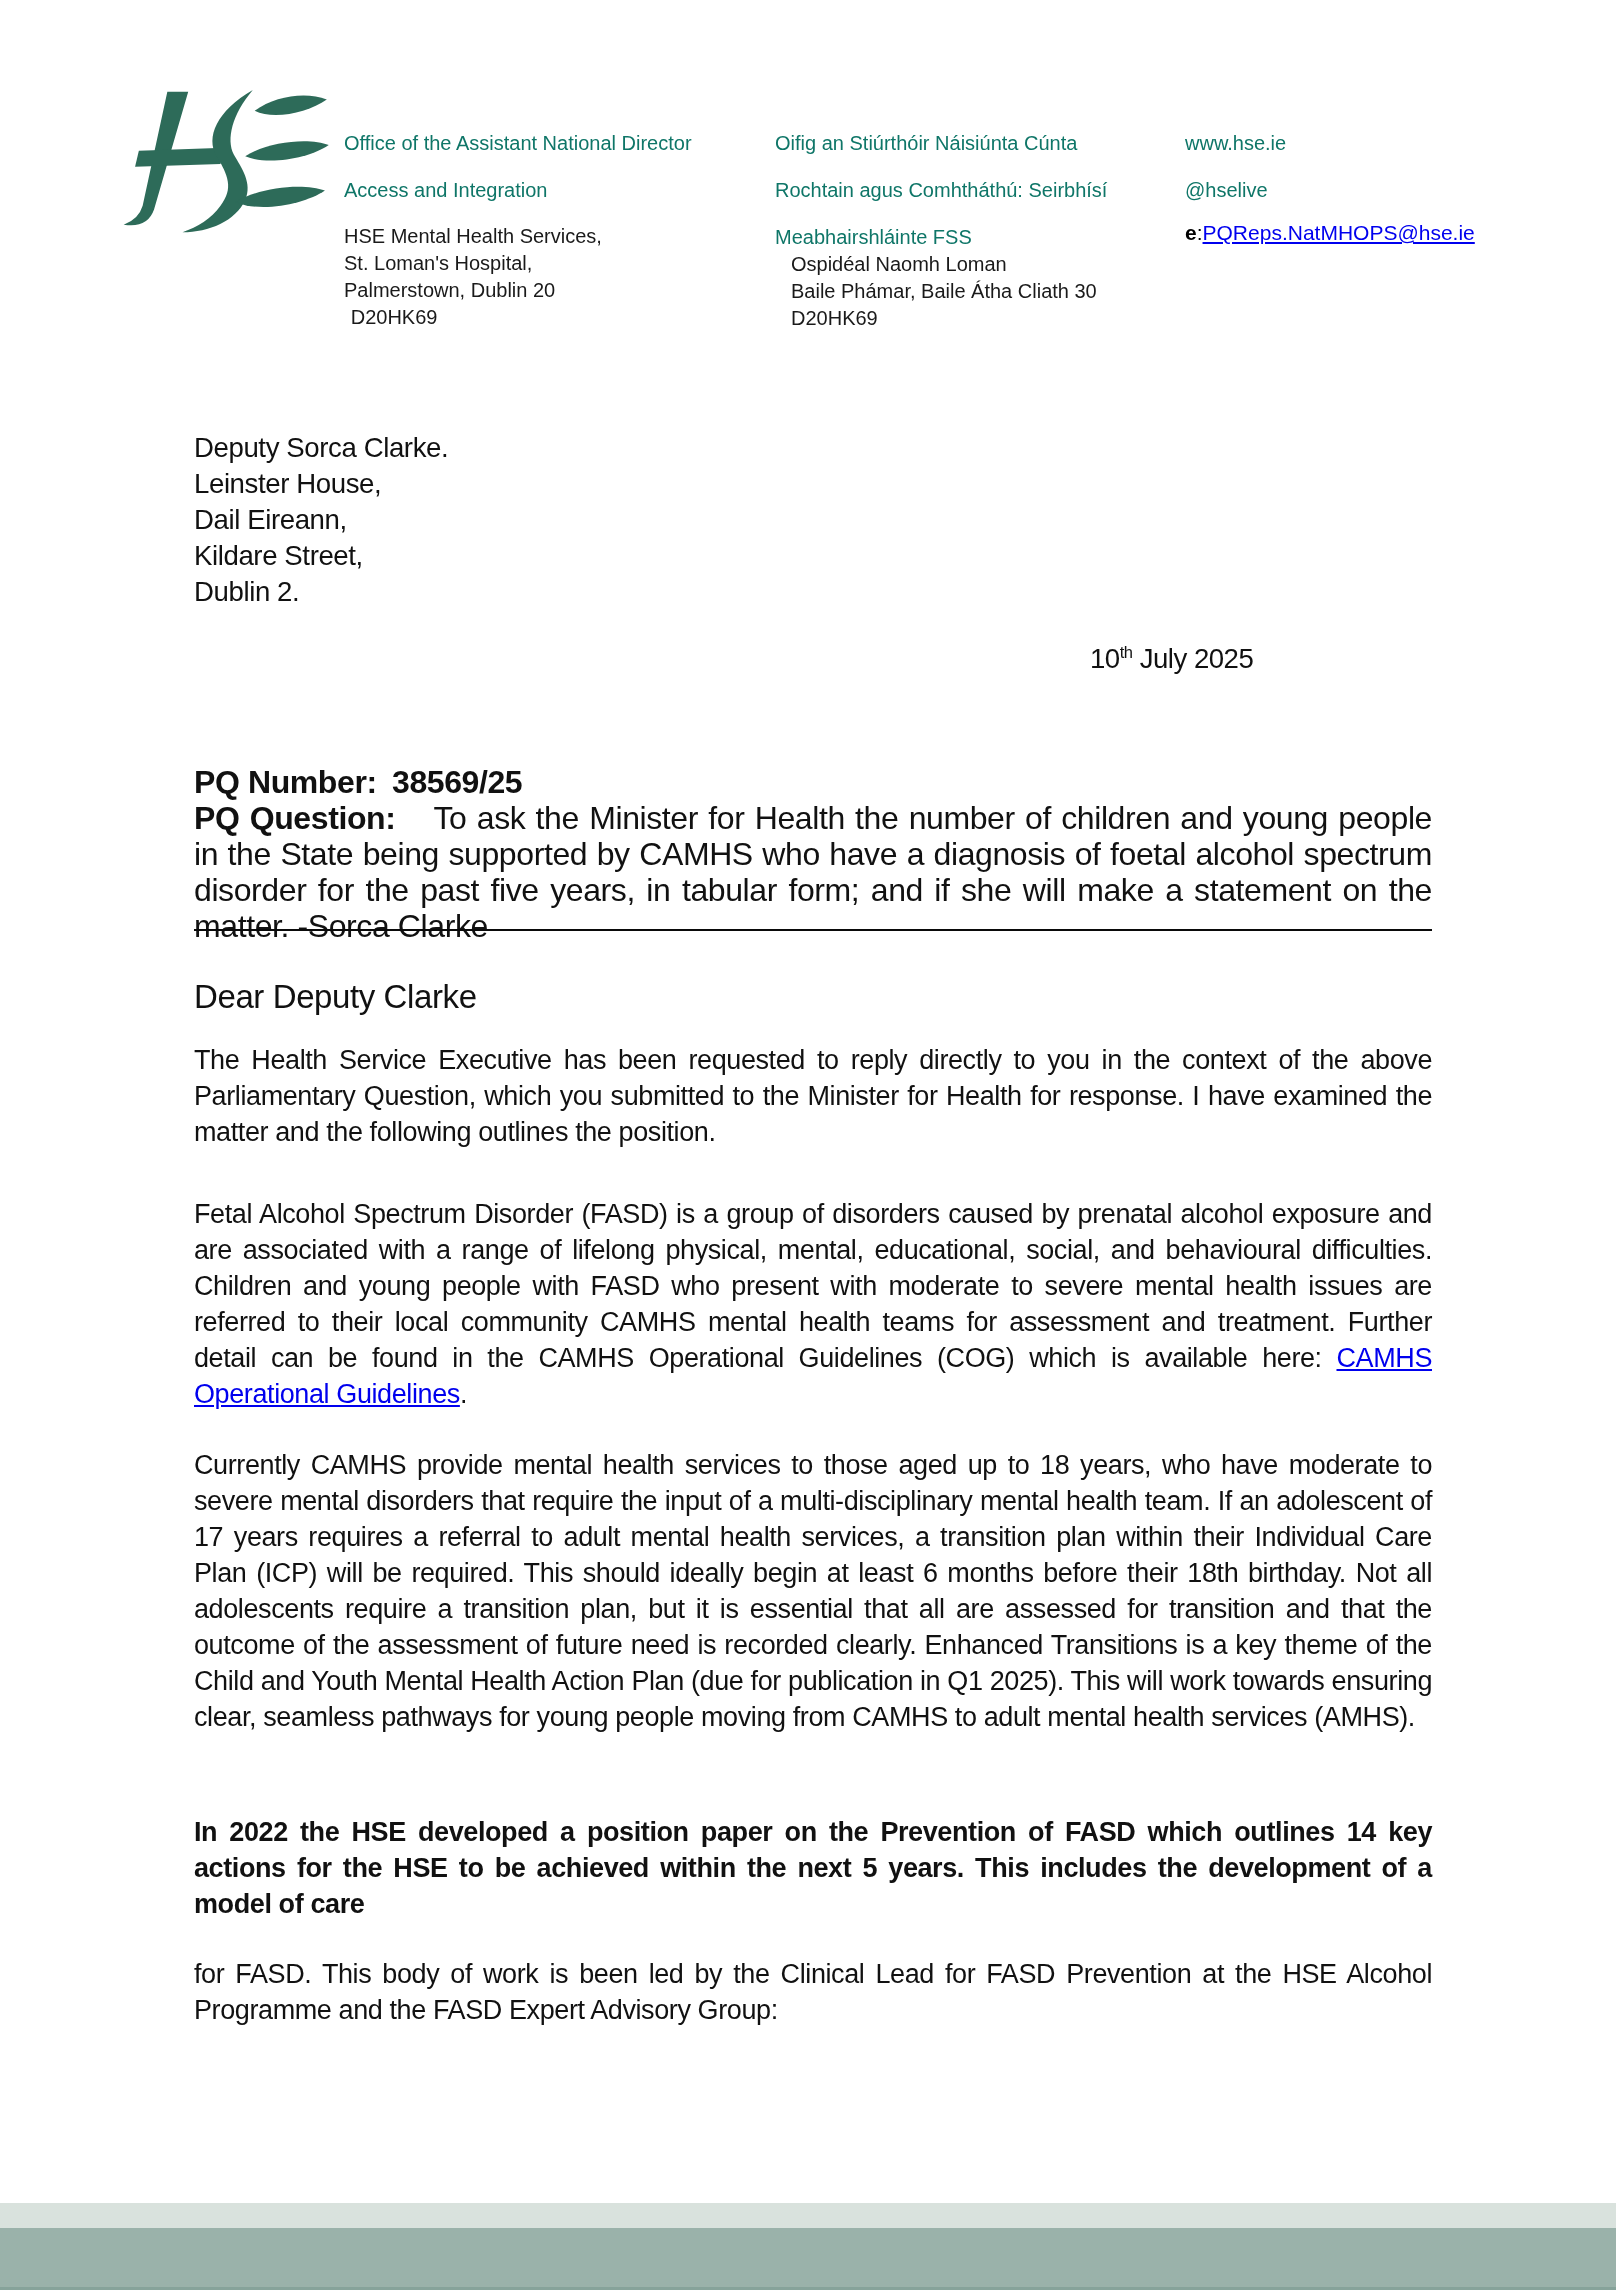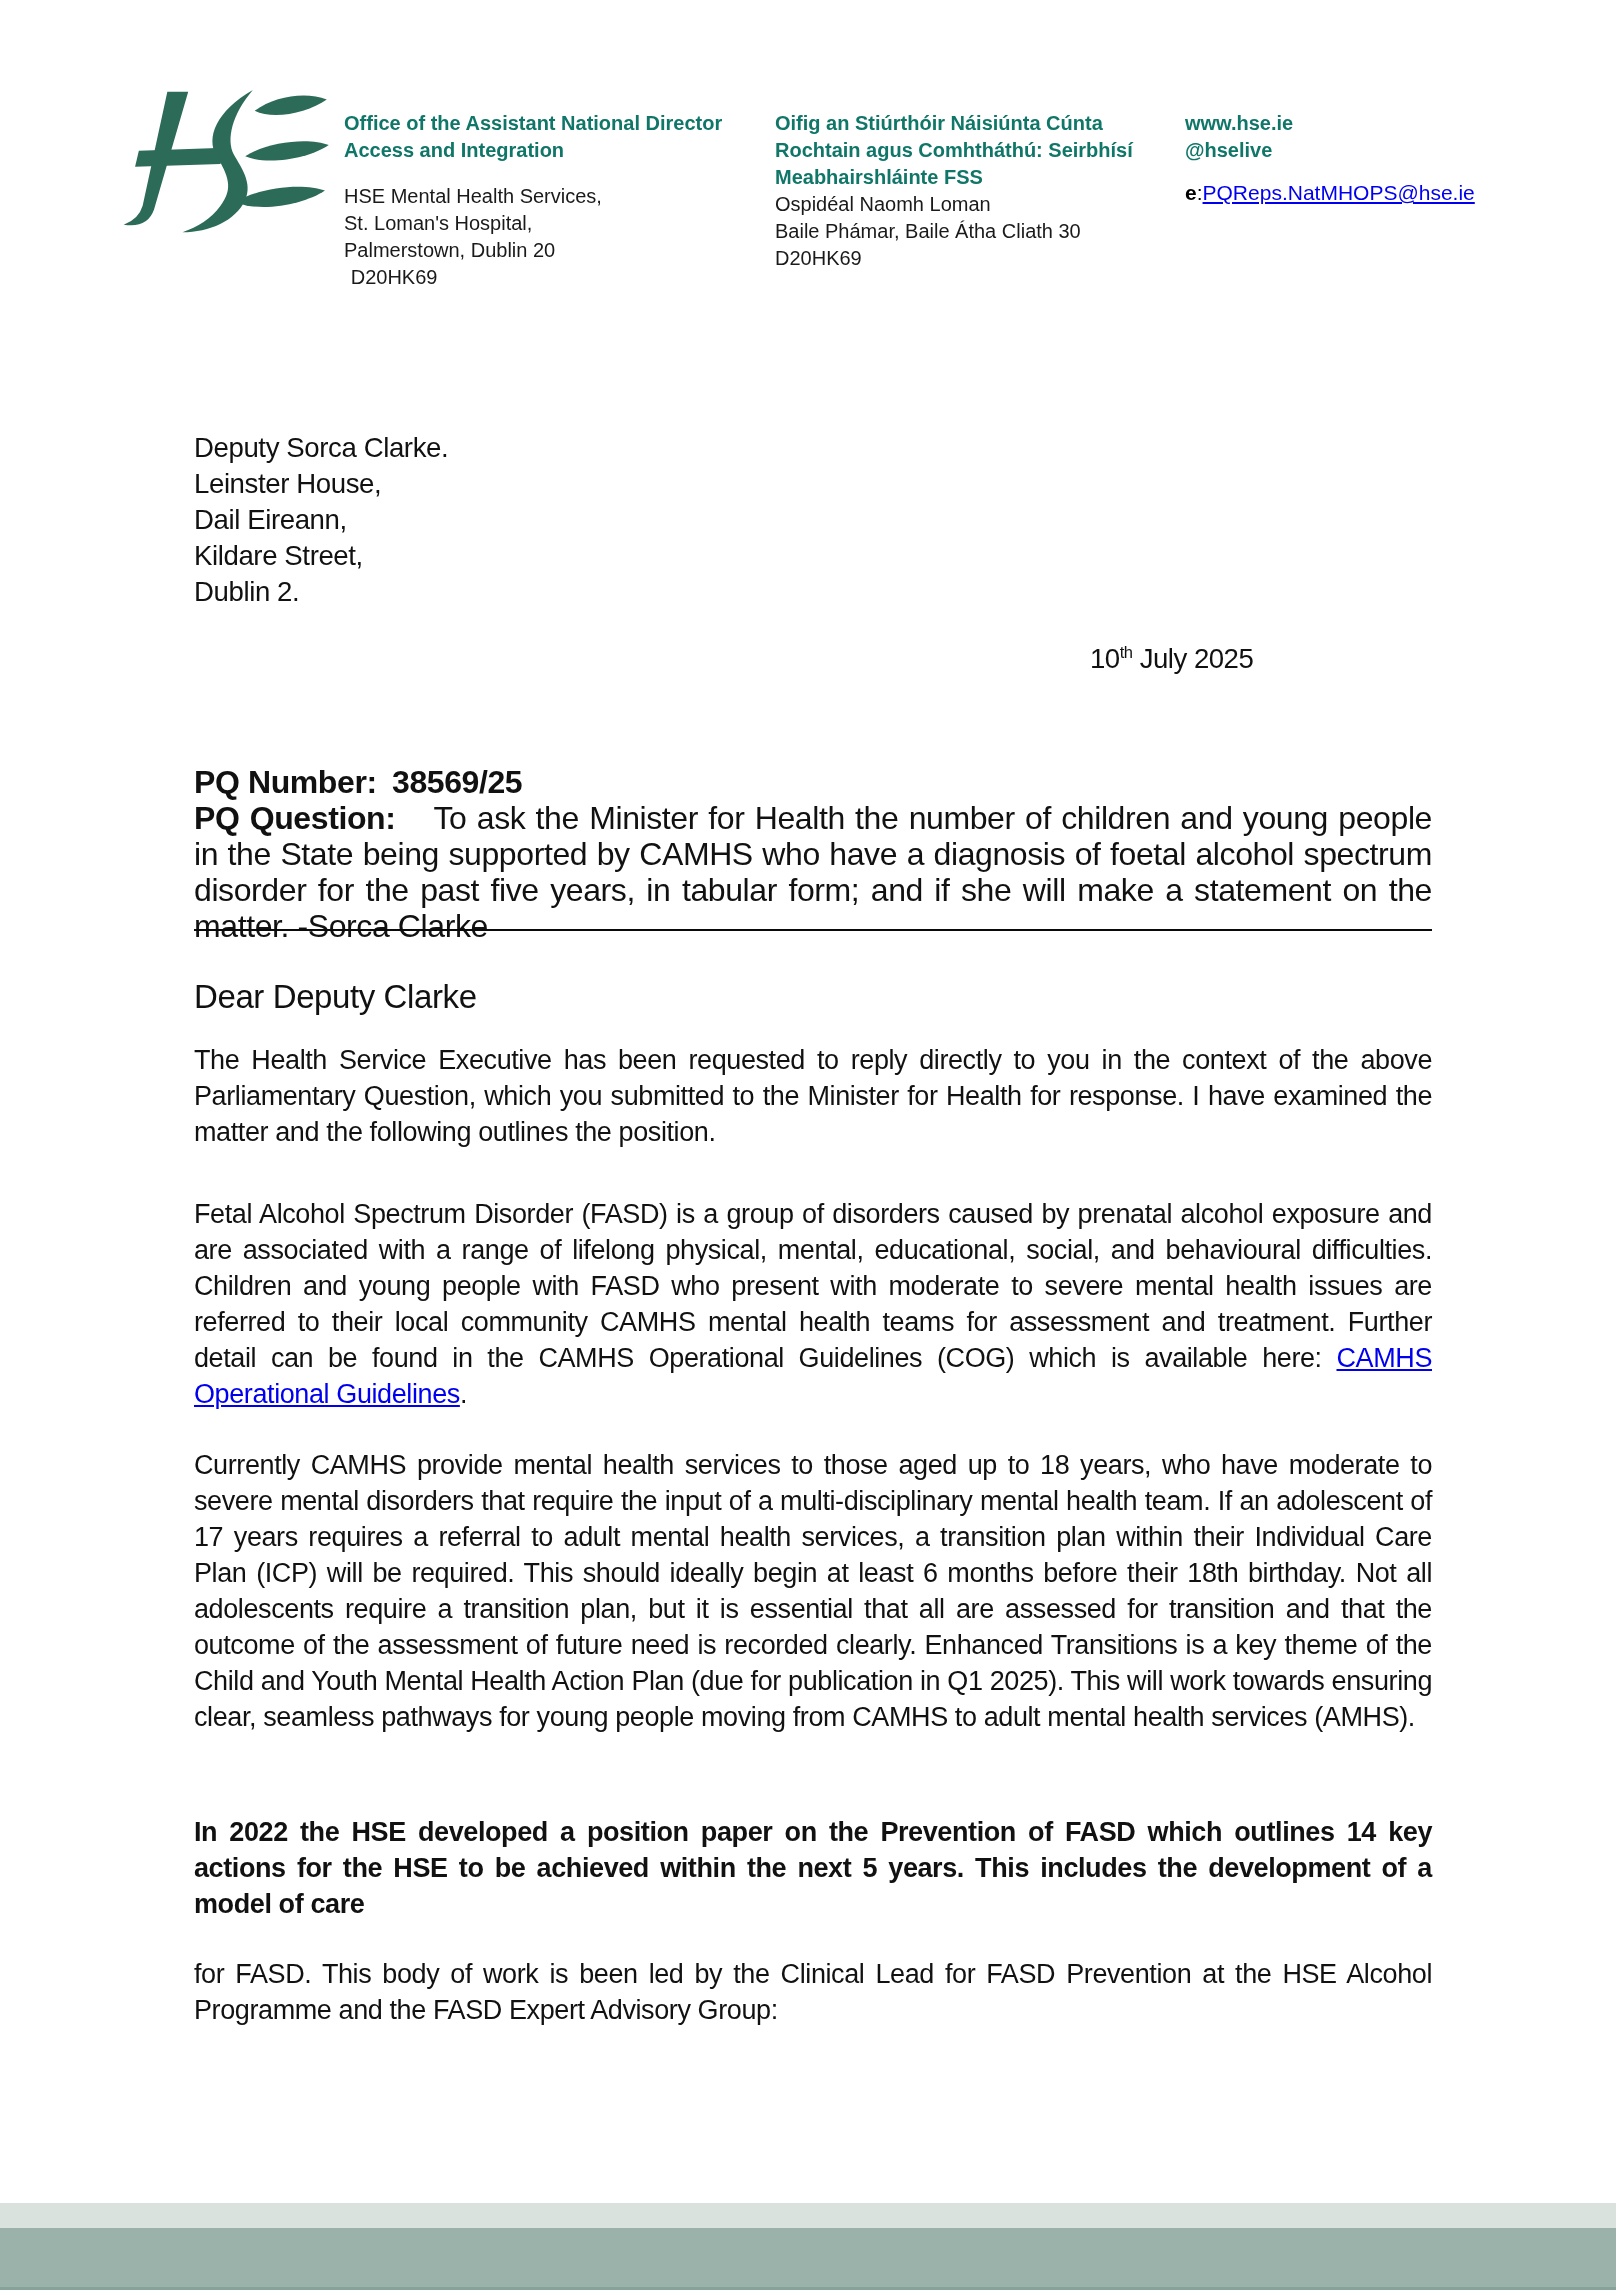--- a/index.html
+++ b/index.html
@@ -7,24 +7,24 @@
     position:relative;width:1617px;height:2290px;background:#ffffff;
     font-family:"Liberation Sans", sans-serif;color:#111;overflow:hidden;
   }
   
   .logo{position:absolute;left:110px;top:88px;width:221px;height:150px;}
   .hcol{position:absolute;top:110px;font-size:20px;line-height:27px;}
   .hcol1{left:344px;width:430px;}
   .hcol2{left:775px;width:407px;}
   .hcol3{left:1185px;width:399px;}
   .hline{white-space:nowrap;}
-  .hteal{color:#0f7668;font-weight:700;}
+  .hteal{color:#0f7668;font-weight:400;margin-top:20px;}
   .haddr{color:#1a1a1a;}
   .hcol1 .haddr{margin-top:19px;}
-  .hcol2 .haddr{margin-top:0;}
+  .hcol2 .haddr{margin-top:0;margin-left:16px;}
   .indent1{padding-left:6.7px;}
   .email-line{margin-top:15px;font-size:21px;}
   .email-prefix{font-weight:700;color:#000;}
   .email-sep{color:#000;}
   a.email-link{color:#0000ee;text-decoration:underline;cursor:pointer;}
   
   .block{position:absolute;left:194px;width:1238px;}
   .recipient{top:430px;font-size:27.6px;line-height:36px;letter-spacing:-0.4px;}
   .dateline{top:643px;left:1090px;width:399px;font-size:27.6px;letter-spacing:-0.5px;}
   .dateline sup{font-size:0.6em;line-height:0;}

